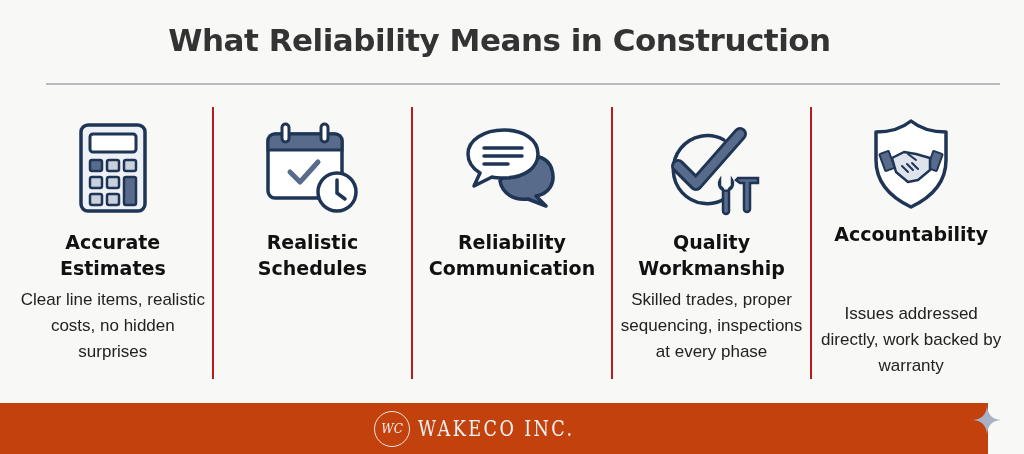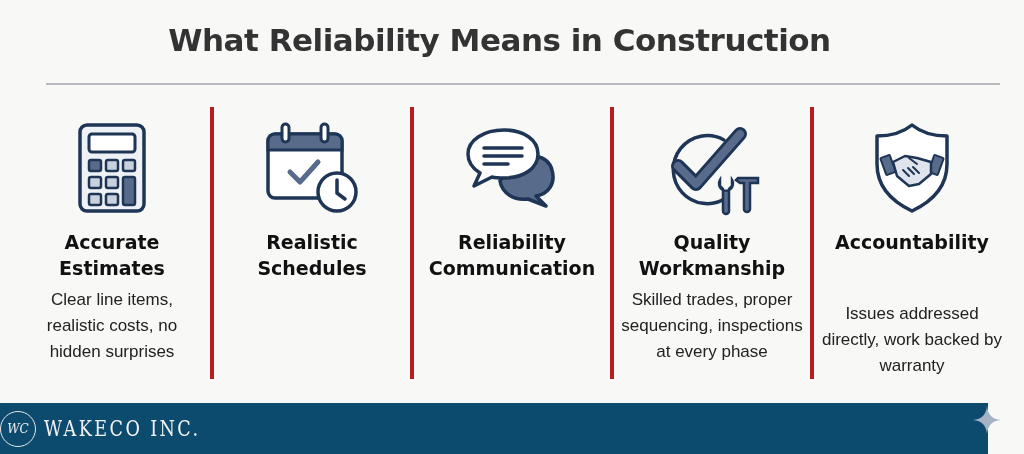--- a/index.html
+++ b/index.html
@@ -1,26 +1,26 @@
 <!DOCTYPE html>
 <html><head>
 <meta charset="utf-8">
 <style>
   html,body{margin:0;padding:0;}
   body{width:1024px;height:454px;background:#f8f8f6;position:relative;overflow:hidden;font-family:"Liberation Sans",sans-serif;color:#1e1e1e;}
   .title{position:absolute;top:22px;left:0;width:999px;text-align:center;font-family:"DejaVu Sans",sans-serif;font-weight:bold;font-size:31px;color:#333;letter-spacing:-0.5px;}
   .rule{position:absolute;top:83px;left:46px;width:954px;height:2px;background:#b8bbbe;}
   .cols{position:absolute;top:107px;left:14px;width:996px;height:272px;display:flex;}
   .col{flex:1;position:relative;display:flex;flex-direction:column;align-items:center;}
-  .col + .col{border-left:4px solid #b91c1c;}
+  .col + .col{border-left:2px solid #b91c1c;}
   .icon{height:110px;display:flex;align-items:center;justify-content:center;margin-top:6px;}
   .head{font-family:"DejaVu Sans",sans-serif;font-weight:bold;font-size:19px;line-height:26px;text-align:center;color:#111;margin-top:6px;min-height:52px;}
   .desc{font-size:17px;line-height:26px;text-align:center;color:#222;margin-top:6px;padding:0 6px;}
-  .col.last .desc{margin-top:20px;}
-  .footer{position:absolute;left:0;top:403px;width:988px;height:51px;background:#0c4a6e;display:flex;align-items:center;}
+  .col.last .desc{margin-top:28px;}
+  .footer{position:absolute;left:0;top:403px;width:988px;height:51px;background:#c2410c;display:flex;align-items:center;justify-content:center;}
   .logo{display:flex;align-items:center;gap:8px;}
   .logo-mark{width:34px;height:34px;border:1.5px solid #e8e8e8;border-radius:50%;display:flex;align-items:center;justify-content:center;color:#f0f0f0;font-family:"DejaVu Serif",serif;font-style:italic;font-size:12px;}
   .logo-text{font-family:"DejaVu Serif",serif;color:#f2f2f2;font-size:22px;letter-spacing:3px;transform:scaleX(0.8);transform-origin:left center;}
   .sparkle{position:absolute;right:22px;top:405px;}
 </style>
 </head>
 <body>
 
 <div class="title">What Reliability Means in Construction</div>
 <div class="rule"></div>

